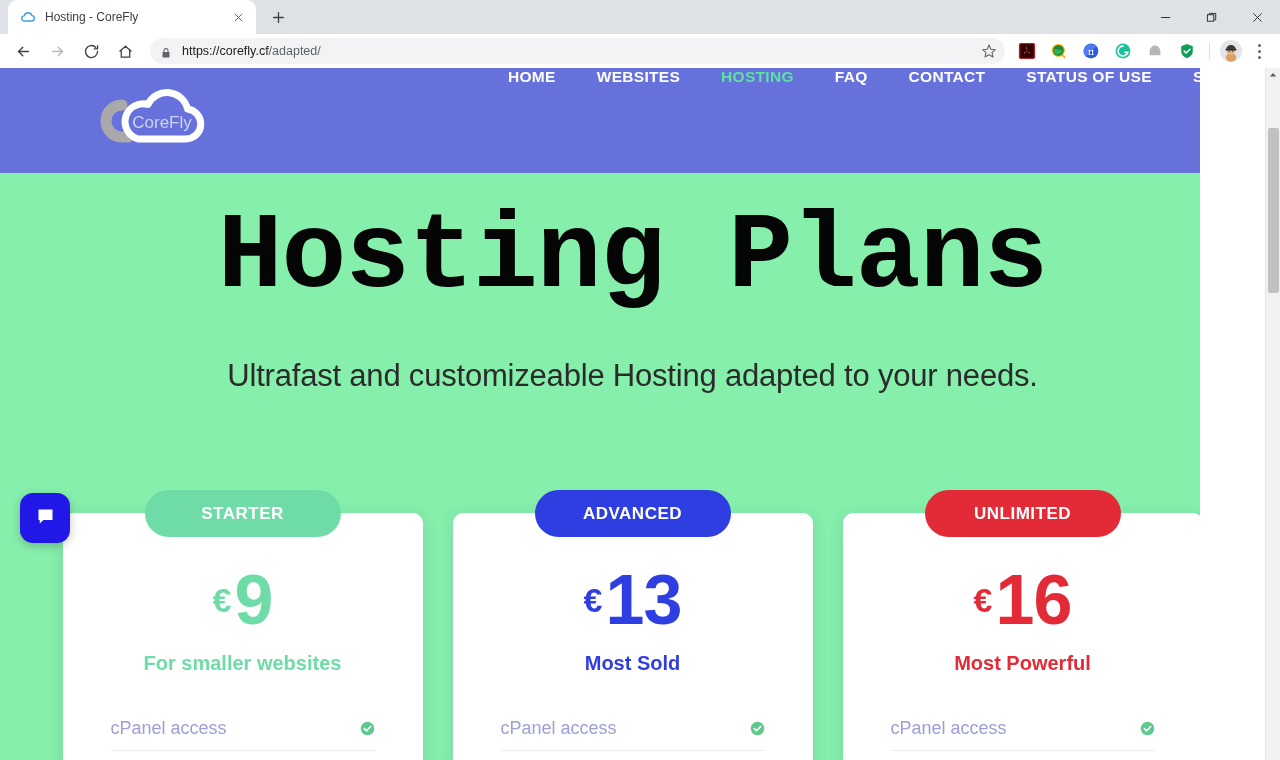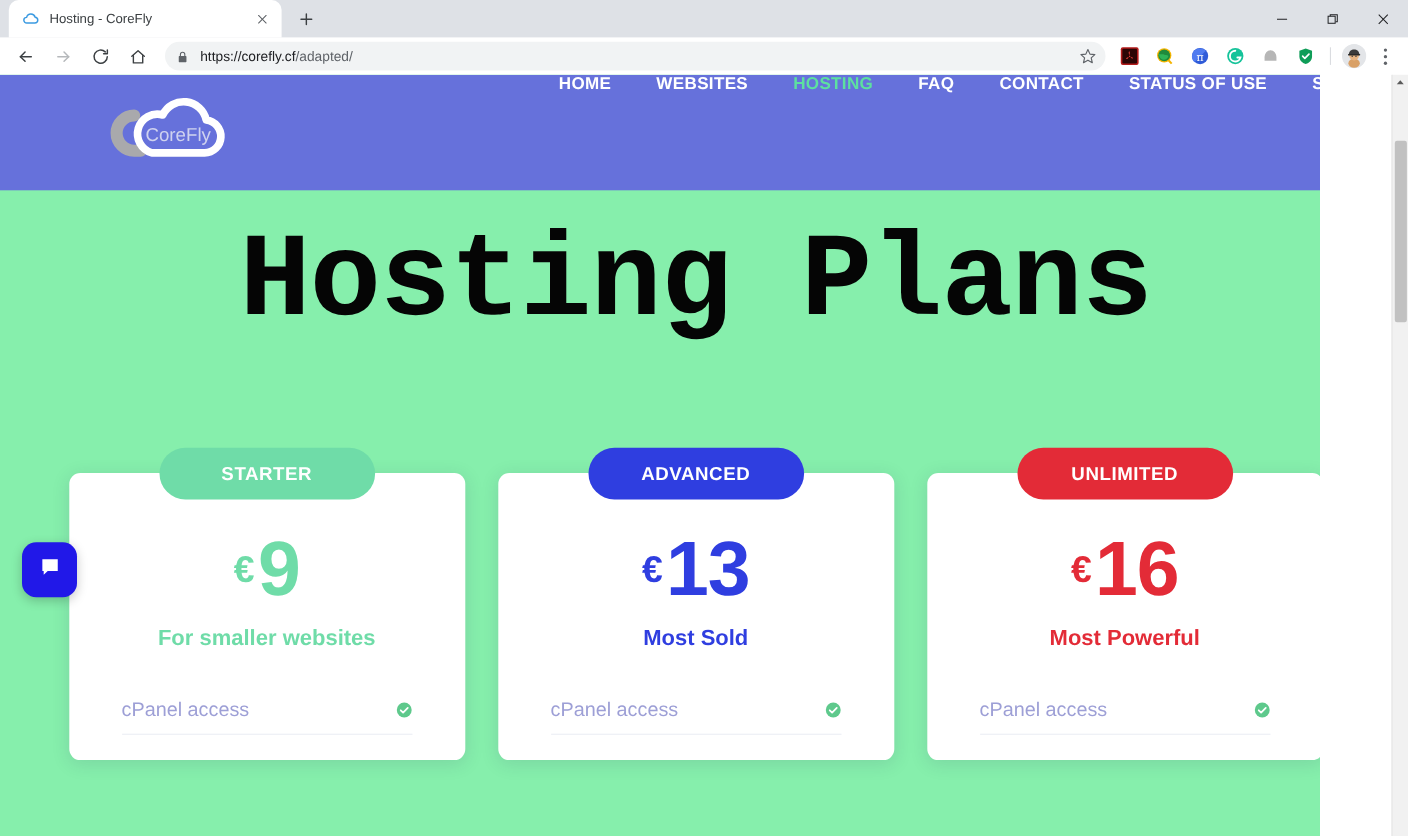--- a/index.html
+++ b/index.html
@@ -339,20 +339,21 @@
           <a class="nav-link active">HOSTING</a>
           <a class="nav-link">FAQ</a>
           <a class="nav-link">CONTACT</a>
           <a class="nav-link">STATUS OF USE</a>
           <a class="nav-link">STATUS</a>
         </nav>
       </div>
 
       <div class="hero">
         <h1>Hosting Plans</h1>
+        <p>Ultrafast and customizeable Hosting adapted to your needs.</p>
       </div>
 
       <div class="plans">
 
         <div class="plan">
           <div class="badge" style="background:#6fdca8">STARTER</div>
           <div class="card">
             <div class="price" style="color:#6fdca8">
               <span class="cur">€</span><span class="amt">9</span>
             </div>

